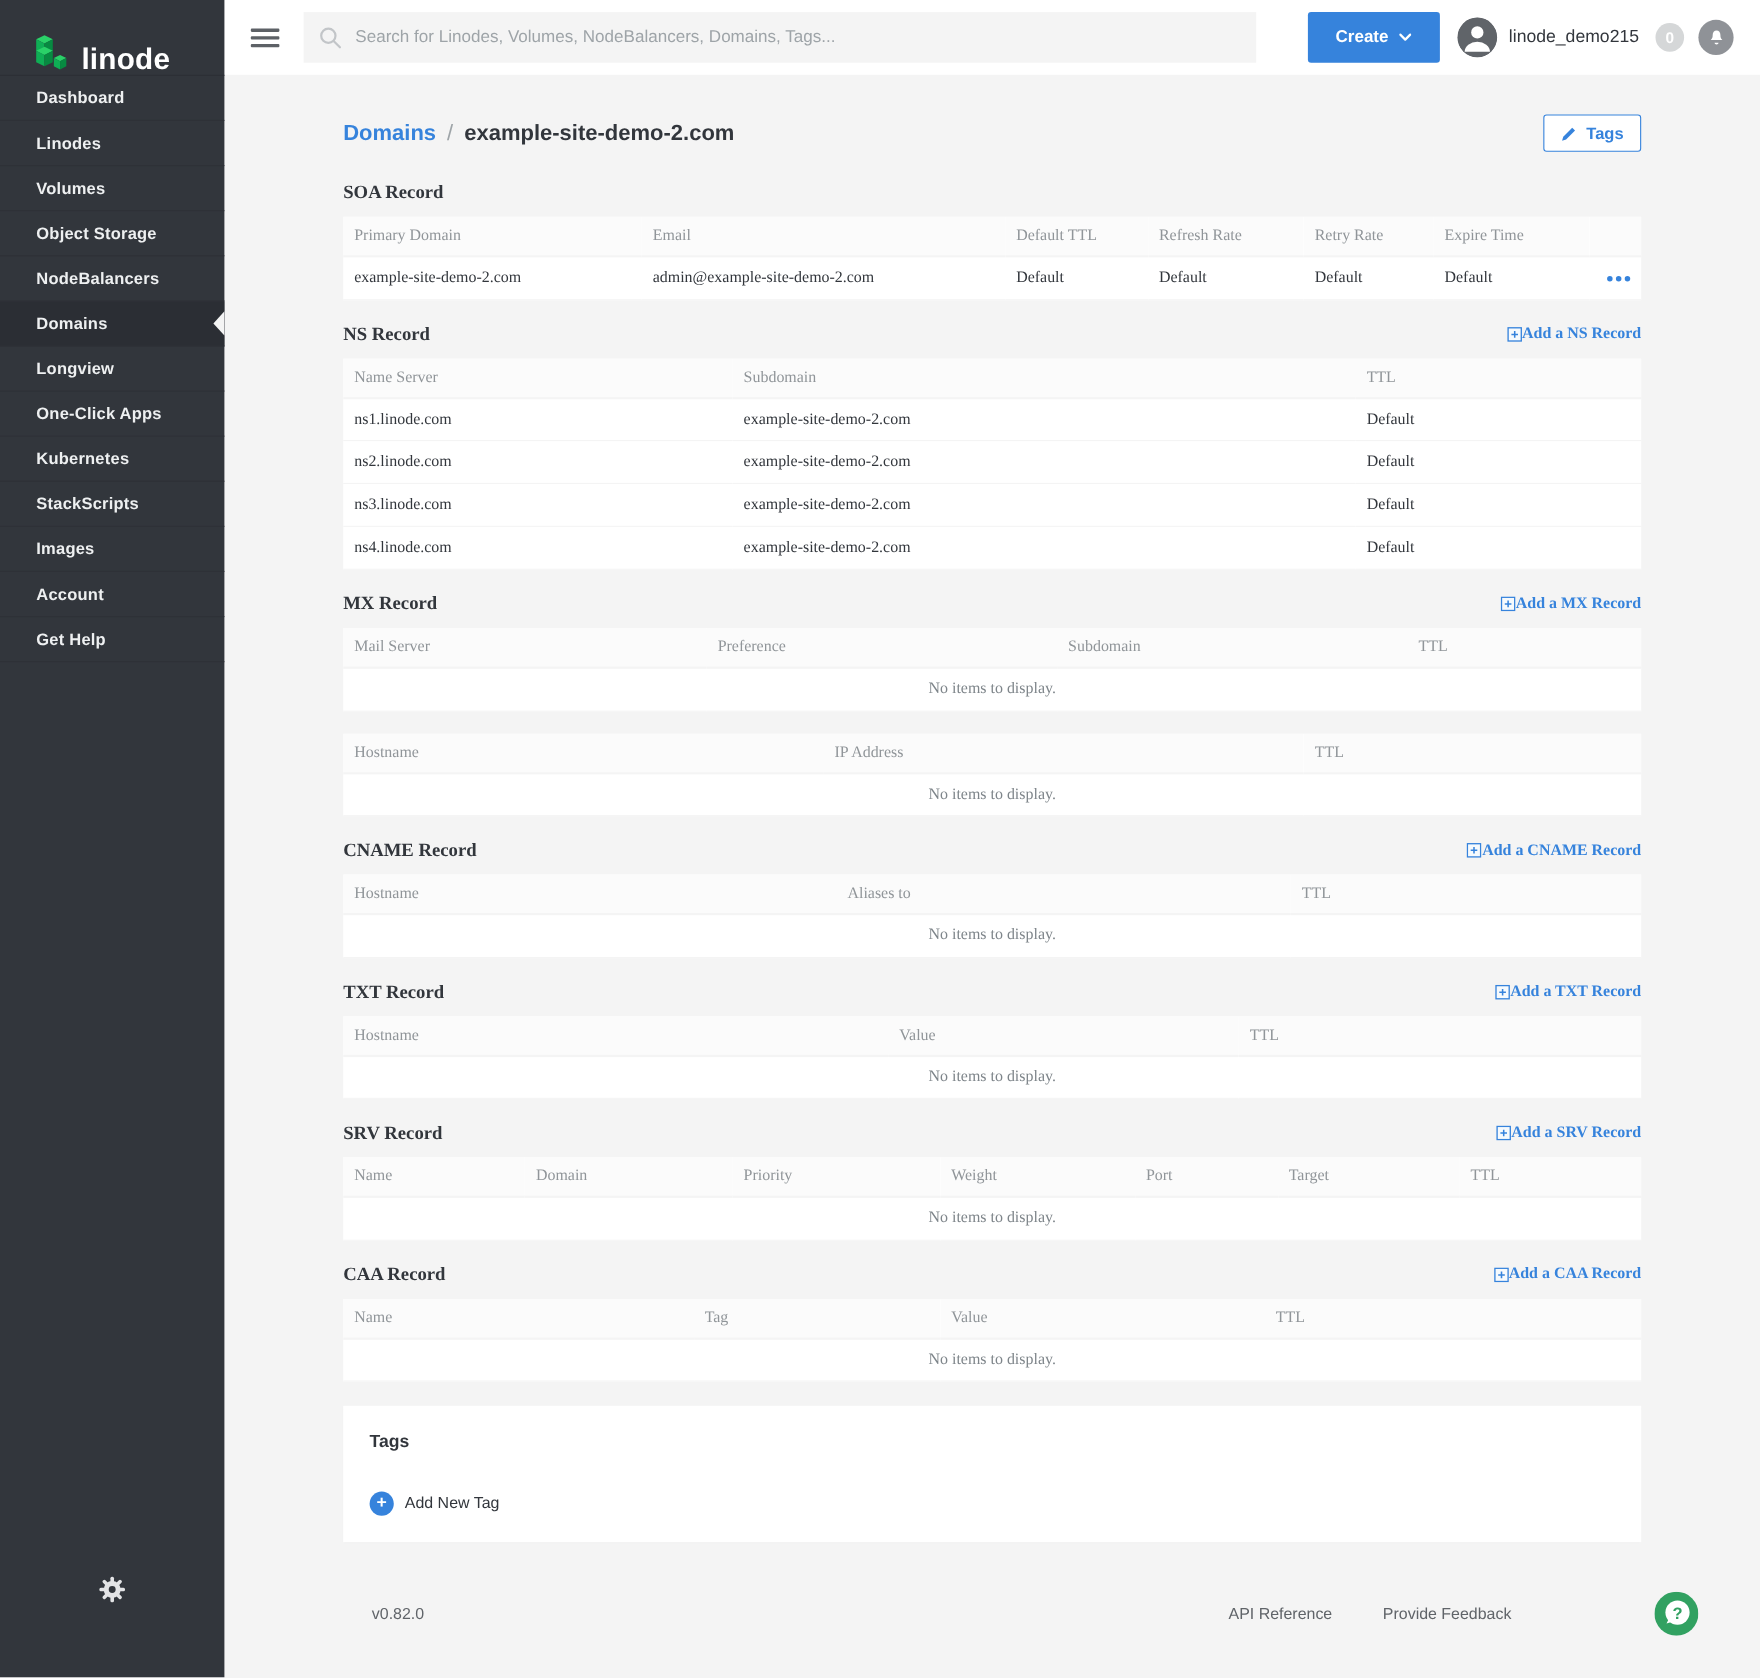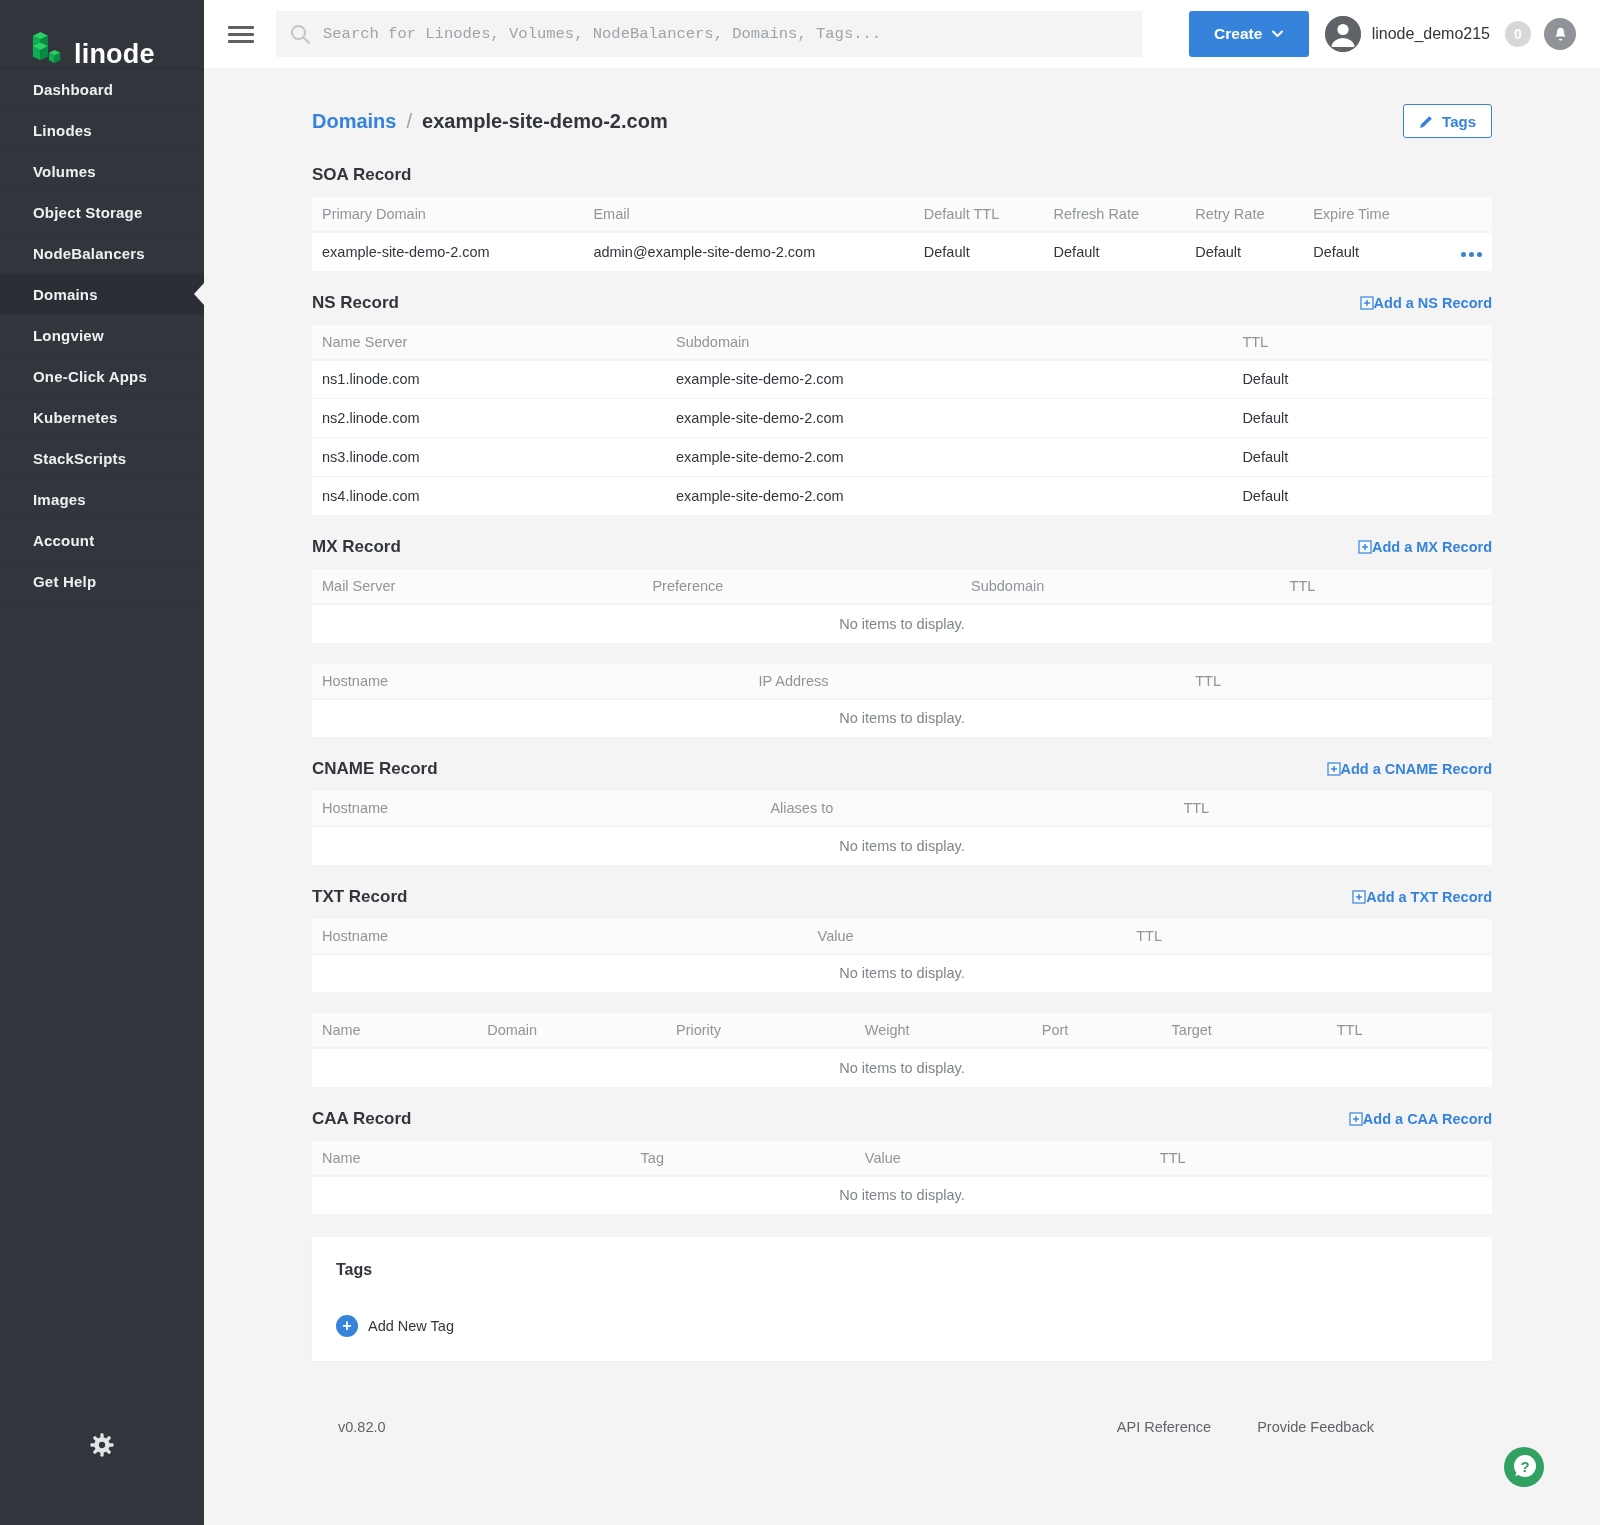--- a/index.html
+++ b/index.html
@@ -42,21 +42,21 @@
   }
   .hamburger { width: 26px; cursor: pointer; margin-right: 22px; flex: none; }
   .hamburger span { display: block; height: 3px; background: #5d6166; border-radius: 1px; margin: 4px 0; }
   .searchbar {
     width: 866px; height: 46px; background: #f4f4f4; display: flex; align-items: center;
     padding: 0 14px; flex: none;
   }
   .searchbar svg { flex: none; margin-right: 12px; }
   .searchbar input {
     border: none; outline: none; background: transparent; width: 100%;
-    font-family: Liberation Mono, monospace; font-size: 15.5px; color: #32363c;
+    font-family: Liberation Sans, sans-serif; font-size: 15.5px; color: #32363c;
   }
   .searchbar input::placeholder { color: #9ea4a8; opacity: 1; }
   .topbar-spacer { flex: 1; }
   .create-btn {
     height: 46px; min-width: 120px; background: #3683dc; color: #fff; border: none;
     border-radius: 3px; font-family: "Liberation Sans", sans-serif; font-size: 15.5px; font-weight: 600;
     display: flex; align-items: center; justify-content: center; gap: 10px; cursor: pointer; flex: none;
   }
   .avatar {
     width: 36px; height: 36px; border-radius: 50%; overflow: hidden; margin-left: 16px;
@@ -80,21 +80,21 @@
   .breadcrumb { display: flex; align-items: baseline; font-size: 20px; font-weight: 700; }
   .breadcrumb .crumb-link { color: #3683dc; cursor: pointer; }
   .breadcrumb .sep { color: #9ea4a8; font-weight: 400; margin: 0 10px; }
   .breadcrumb .current { color: #32363c; }
   .tags-btn {
     height: 34px; padding: 0 15px; background: #fff; border: 1px solid #3683dc; border-radius: 3px;
     color: #3683dc; font-family: "Liberation Sans", sans-serif; font-size: 15px; font-weight: 600;
     display: flex; align-items: center; gap: 8px; cursor: pointer;
   }
 
-  .record-section { margin-bottom: 20px; }
+  .record-section { margin-bottom: 20px; font-family: Liberation Serif, serif; }
   .section-head { display: flex; justify-content: space-between; align-items: center; margin-bottom: 11px; min-height: 22px; }
   .section-title { font-size: 17px; font-weight: 700; color: #32363c; }
   .add-link { color: #3683dc; font-size: 14.5px; font-weight: 600; display: flex; align-items: center; gap: 0; cursor: pointer; }
   .add-link svg { display: block; }
 
   table.rec-table { width: 100%; border-collapse: collapse; background: #fff; table-layout: fixed; }
   table.rec-table th {
     background: #fbfbfb; color: #909599; font-weight: 400; font-size: 14.5px; text-align: left;
     padding: 9px 10px; height: 35px; border-bottom: 2px solid #f4f4f4;
     white-space: nowrap; overflow: hidden;
@@ -456,20 +456,31 @@
               </tr>
             </thead>
             <tbody>
               <tr class="empty-row">
                 <td colspan="3">No items to display.</td>
               </tr>
             </tbody>
           </table>
         </section>
         <section class="record-section">
+          <div class="section-head">
+            <h2 class="section-title">SRV Record</h2>
+            <a class="add-link">
+              <svg width="14" height="14" viewBox="0 0 14 14">
+                <rect x="1" y="1" width="12" height="12" fill="#f6fafd" stroke="#3683dc" stroke-width="1.2"></rect>
+                <line x1="7" y1="4" x2="7" y2="10" stroke="#3683dc" stroke-width="1.4"></line>
+                <line x1="4" y1="7" x2="10" y2="7" stroke="#3683dc" stroke-width="1.4"></line>
+              </svg>
+              <span>Add a SRV Record</span>
+            </a>
+          </div>
           <table class="rec-table">
             <colgroup>
               <col style="width: 14%;">
               <col style="width: 16%;">
               <col style="width: 16%;">
               <col style="width: 15%;">
               <col style="width: 11%;">
               <col style="width: 14%;">
               <col style="width: 14%;">
             </colgroup>

